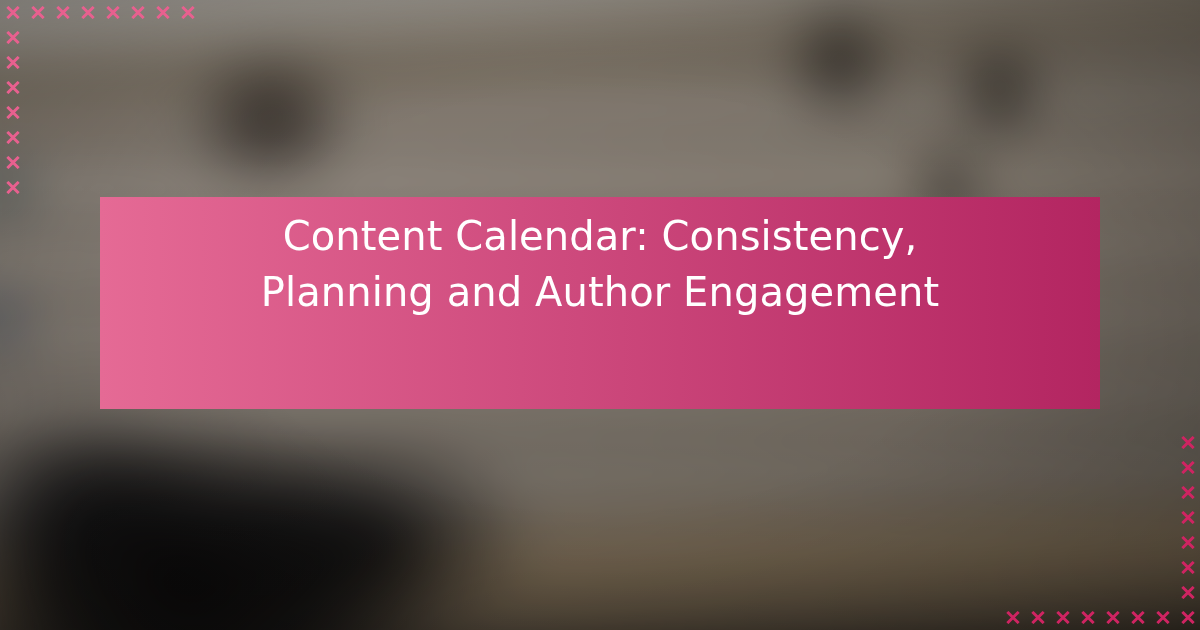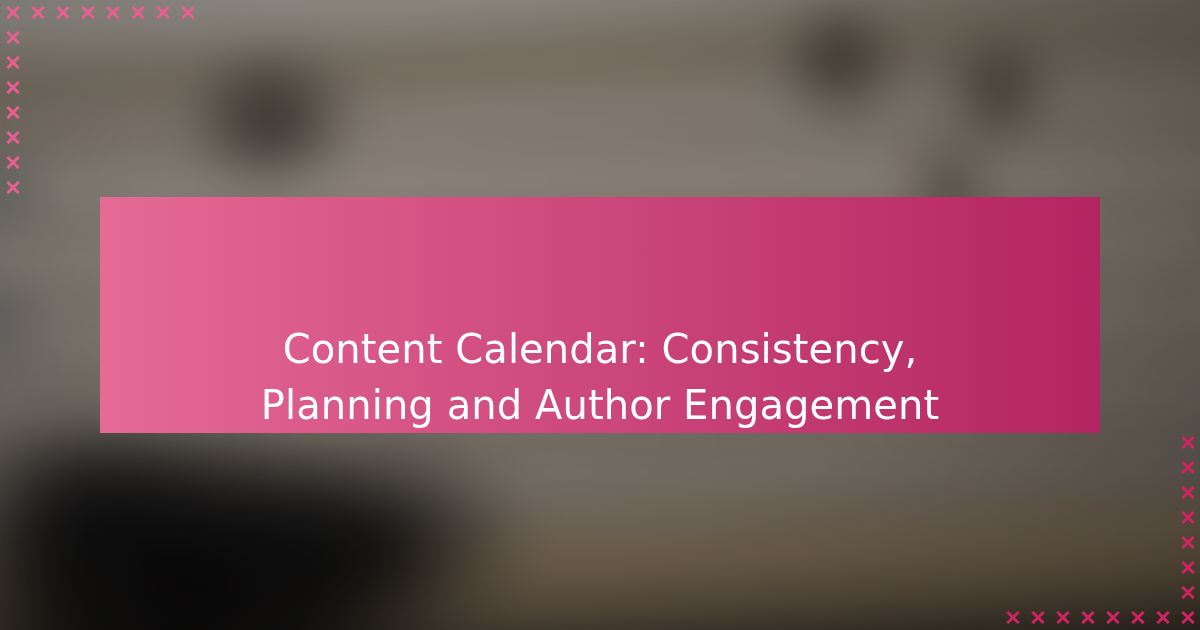--- a/index.html
+++ b/index.html
@@ -135,27 +135,27 @@
   #x-bottom-right { right: 0; bottom: 0; --x-color: #cf2462; }
   #x-bottom-right .x-row { right: 0; bottom: 0; }
   #x-bottom-right .x-col { right: 0; bottom: 25px; }
 
   
   #title-banner {
     position: absolute;
     left: 100px;
     top: 197px;
     width: 1000px;
-    height: 236px;
+    height: 212px;
     z-index: 5;
     display: flex;
-    align-items: flex-end;
+    align-items: flex-start;
     justify-content: center;
     box-sizing: border-box;
-    padding: 0 110px;
+    padding: 11px 110px;
   }
   #title-text {
     margin: 0;
     color: #ffffff;
     font-family: "DejaVu Sans", sans-serif;
     font-weight: 400;
     font-size: 40px;
     line-height: 1.4;
     text-align: center;
     letter-spacing: 0.1px;

